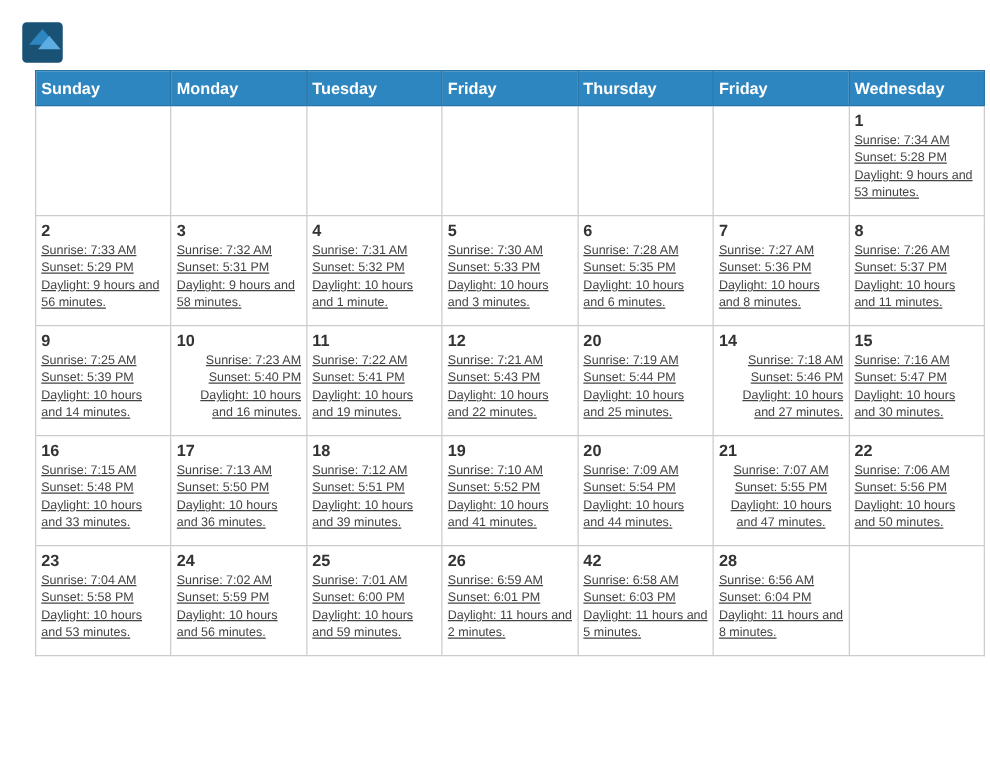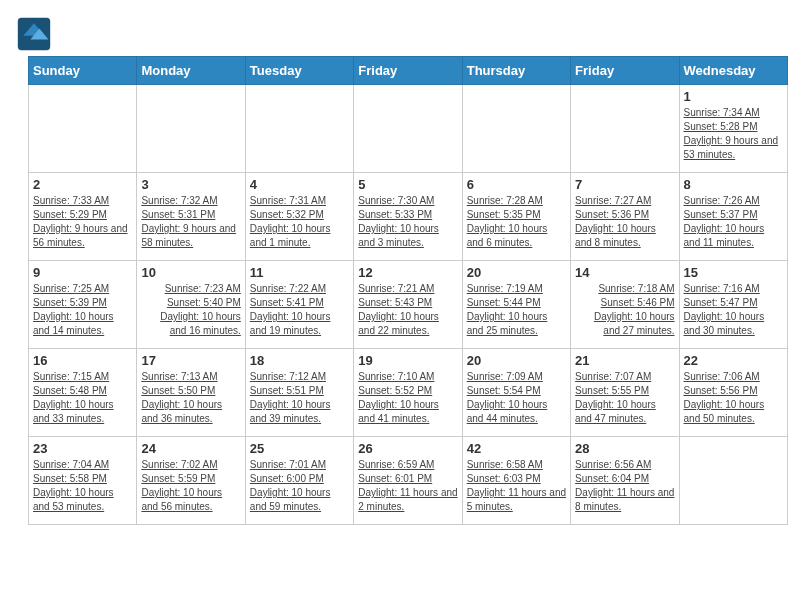--- a/index.html
+++ b/index.html
@@ -247,21 +247,21 @@
 Daylight: 10 hours and 41 minutes.</div>
         </td>
         <td>
           <span class="day-number">20</span>
           <div class="day-info" style="white-space: pre-line;">Sunrise: 7:09 AM
 Sunset: 5:54 PM
 Daylight: 10 hours and 44 minutes.</div>
         </td>
         <td>
           <span class="day-number">21</span>
-          <div class="day-info" style="white-space: pre-line;">Sunrise: 7:07 AM
+          <div class="day-info" style="white-space: pre-line; text-align: center;">Sunrise: 7:07 AM
 Sunset: 5:55 PM
 Daylight: 10 hours and 47 minutes.</div>
         </td>
         <td>
           <span class="day-number">22</span>
           <div class="day-info" style="white-space: pre-line;">Sunrise: 7:06 AM
 Sunset: 5:56 PM
 Daylight: 10 hours and 50 minutes.</div>
         </td>
       </tr>

